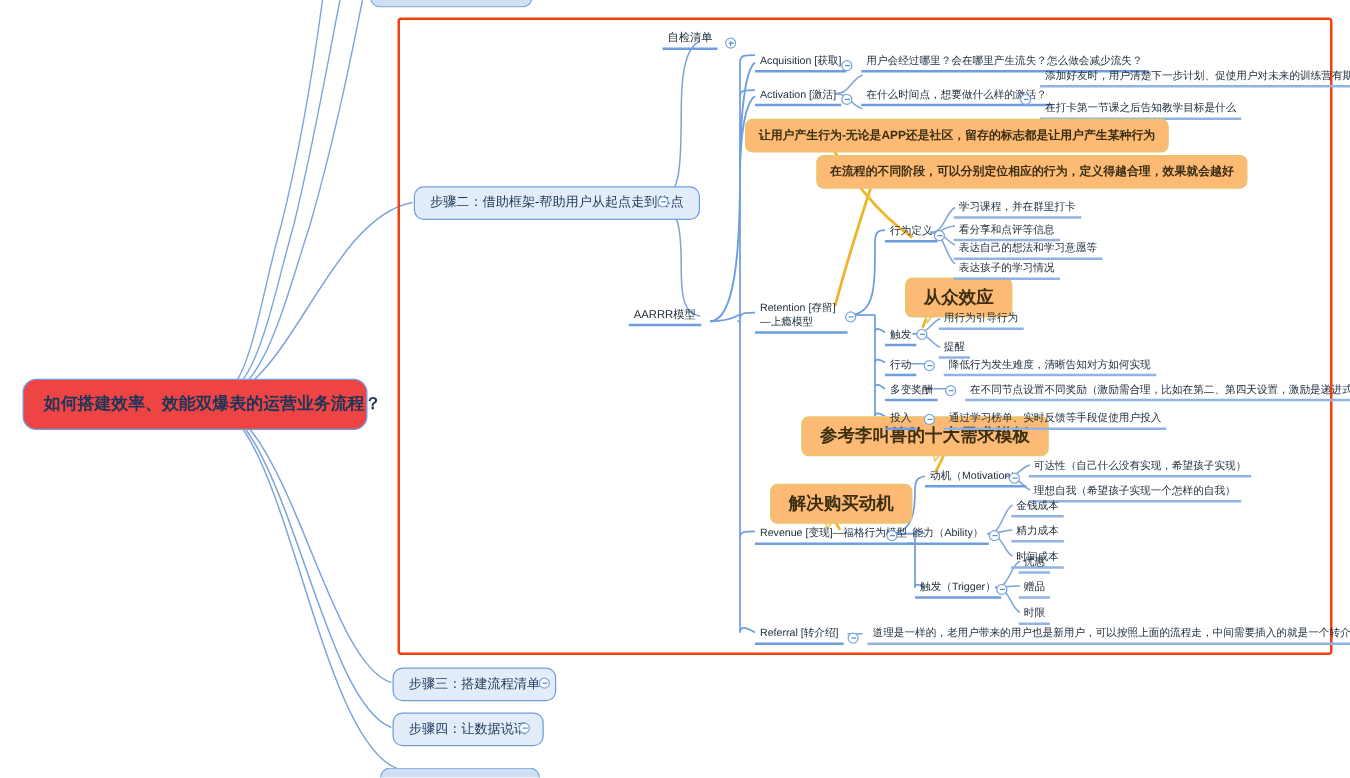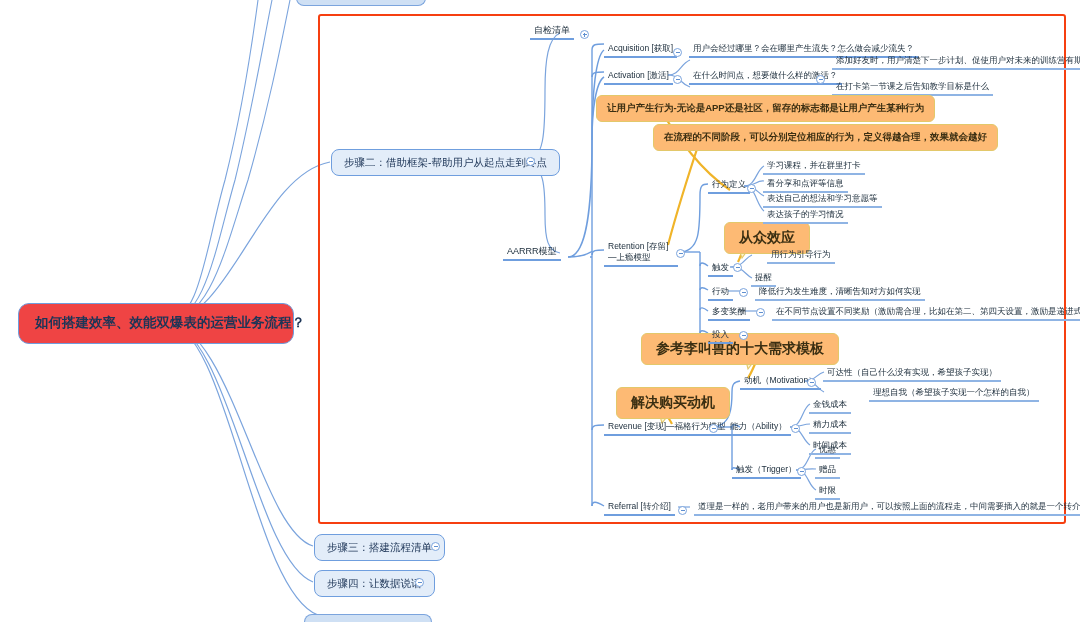--- a/index.html
+++ b/index.html
@@ -342,21 +342,21 @@
     <span>表达自己的想法和学习意愿等</span>
   </div>
   <div class="node leaf thin" style="left:763px; top:208px;">
     <span>表达孩子的学习情况</span>
   </div>
 
   <div class="node leaf" style="left:708px; top:261px;">
     <span>触发</span>
   </div>
   <div class="toggle" style="left:733px; top:263px;"></div>
-  <div class="node leaf thin" style="left:751px; top:248px;margin-left:16px;">
+  <div class="node leaf thin" style="left:751px; top:248px;">
     <span>用行为引导行为</span>
   </div>
   <div class="node leaf thin" style="left:751px; top:271px;">
     <span>提醒</span>
   </div>
 
   <div class="node leaf" style="left:708px; top:285px;">
     <span>行动</span>
   </div>
   <div class="toggle" style="left:739px; top:288px;"></div>
@@ -369,34 +369,37 @@
   </div>
   <div class="toggle" style="left:756px; top:308px;"></div>
   <div class="node leaf thin" style="left:772px; top:305px;">
     <span>在不同节点设置不同奖励（激励需合理，比如在第二、第四天设置，激励是递进式的）</span>
   </div>
 
   <div class="node leaf" style="left:708px; top:328px;">
     <span>投入</span>
   </div>
   <div class="toggle" style="left:739px; top:331px;"></div>
+  <div class="node leaf thin" style="left:755px; top:328px;">
+    <span>通过学习榜单、实时反馈等手段促使用户投入</span>
+  </div>
 
   <div class="node leaf" style="left:604px; top:420px;">
     <span>Revenue [变现]—福格行为模型</span>
   </div>
   <div class="toggle" style="left:709px; top:424px;"></div>
 
   <div class="node leaf" style="left:740px; top:374px;">
     <span>动机（Motivation）</span>
   </div>
   <div class="toggle" style="left:807px; top:378px;"></div>
   <div class="node leaf thin" style="left:823px; top:366px;">
     <span>可达性（自己什么没有实现，希望孩子实现）</span>
   </div>
-  <div class="node leaf thin" style="left:869px; top:386px;">
+  <div class="node leaf thin" style="left:823px; top:386px;">
     <span>理想自我（希望孩子实现一个怎样的自我）</span>
   </div>
 
   <div class="node leaf" style="left:726px; top:420px;">
     <span>能力（Ability）</span>
   </div>
   <div class="toggle" style="left:791px; top:424px;"></div>
   <div class="node leaf thin" style="left:809px; top:398px;">
     <span>金钱成本</span>
   </div>

